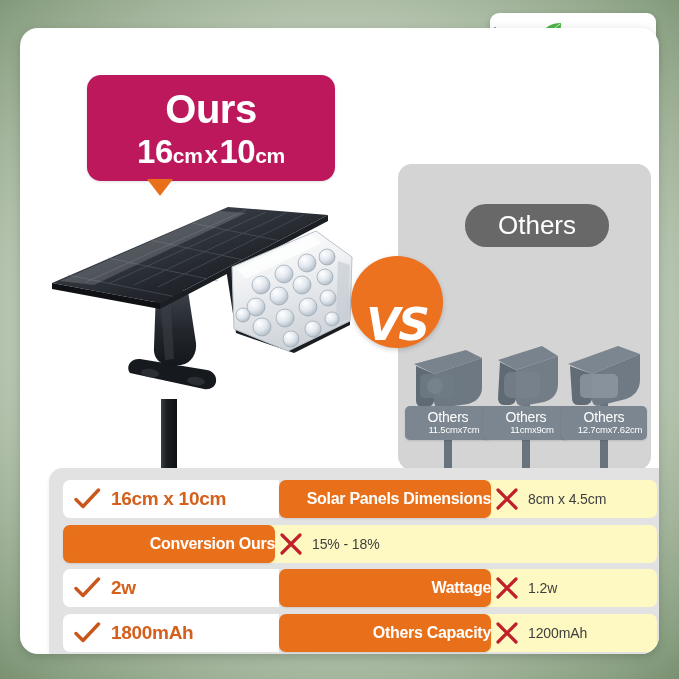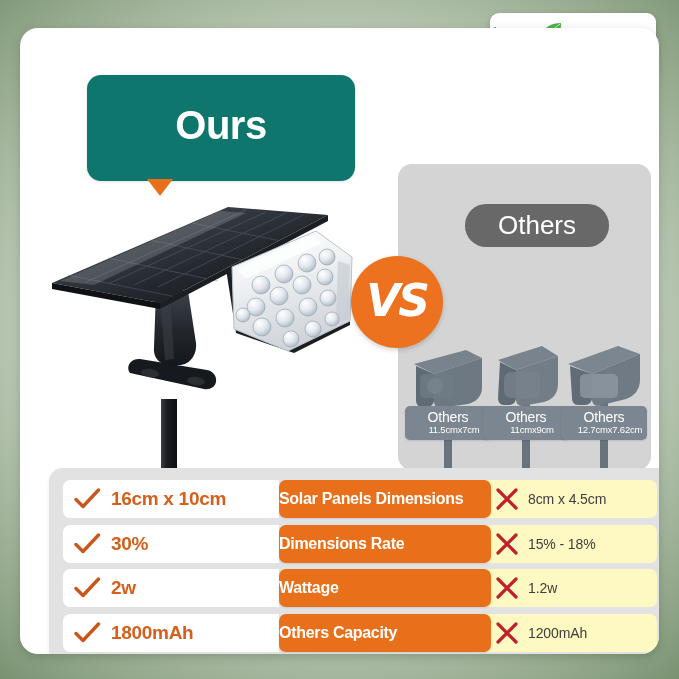--- a/index.html
+++ b/index.html
@@ -90,23 +90,23 @@
     border-radius: 18px;
     box-shadow: 0 3px 10px rgba(40,60,40,0.25);
     overflow: hidden;
   }
 
   
   #ours-badge {
     position: absolute;
     left: 67px;
     top: 47px;
-    width: 268px;
+    width: 248px;
     height: 106px;
-    background: #0f766e;
+    background: #be185d;
     border-radius: 14px;
     display: flex;
     flex-direction: column;
     align-items: center;
     justify-content: center;
     z-index: 6;
     box-shadow: 0 1px 3px rgba(0,0,0,0.12);
   }
   #ours-badge::after {
     content: "";
@@ -157,21 +157,21 @@
   
   #vs-badge {
     position: absolute;
     left: 331px;
     top: 228px;
     width: 92px;
     height: 92px;
     border-radius: 50%;
     background: #ed7220;
     display: flex;
-    align-items: center;
+    align-items: flex-end;
     justify-content: center;
     z-index: 9;
     box-shadow: 0 2px 5px rgba(0,0,0,0.18);
   }
   #vs-text {
     font-family: "DejaVu Sans", sans-serif;
     font-style: italic;
     font-weight: bold;
     font-size: 44px;
     color: #ffffff;
@@ -313,21 +313,21 @@
     letter-spacing: -0.3px;
     white-space: nowrap;
   }
   .cell-label {
     width: 212px;
     flex: none;
     background: #e8701a;
     border-radius: 7px;
     display: flex;
     align-items: center;
-    justify-content: flex-start;
+    justify-content: flex-end;
     box-shadow: 0 1px 2px rgba(0,0,0,0.10);
     position: relative;
     z-index: 2;
   }
   .label-text {
     font-size: 16px;
     font-weight: bold;
     color: #ffffff;
     letter-spacing: -0.3px;
     white-space: nowrap;
@@ -473,20 +473,21 @@
 
         <circle cx="241" cy="136" r="8" fill="url(#ledG)" stroke="#9aa5b0" stroke-width="0.7"></circle>
         <circle cx="263" cy="126" r="8" fill="url(#ledG)" stroke="#9aa5b0" stroke-width="0.7"></circle>
         <circle cx="282" cy="116" r="7" fill="url(#ledG)" stroke="#9aa5b0" stroke-width="0.7"></circle>
         <circle cx="193" cy="112" r="7" fill="url(#ledG)" stroke="#9aa5b0" stroke-width="0.7"></circle>
       </g>
     </svg>
 
     <div id="ours-badge">
       <div id="ours-title">Ours</div>
+      <div id="ours-dims"><span>16</span><span class="u">cm</span><span class="x">x</span><span>10</span><span class="u">cm</span></div>
     </div>
 
     <div id="others-panel">
       <div id="others-badge">
         <span id="others-badge-label">Others</span>
       </div>
 
       <div class="other-unit u1">
         <div class="other-pole"></div>
         <svg class="other-fixture" viewBox="0 0 80 100">
@@ -552,28 +553,22 @@
         </div>
         <div class="cell-others">
           <svg class="cross" viewBox="0 0 24 22">
             <path d="M3 2 L21 20 M21 2 L3 20" stroke="#c0202a" stroke-width="3.2" fill="none" stroke-linecap="round"></path>
           </svg>
           <span class="others-val">8cm x 4.5cm</span>
         </div>
       </div>
 
       <div class="trow">
-        <div class="cell-ours">
-          <svg class="tick" viewBox="0 0 27 22">
-            <path d="M2 11.5 L9 18.5 L24.5 2" stroke="#c9571b" stroke-width="3.4" fill="none" stroke-linecap="round" stroke-linejoin="round"></path>
-          </svg>
-          <span class="ours-val">30%</span>
-        </div>
         <div class="cell-label">
-          <span class="label-text">Dimensions Rate</span>
+          <span class="label-text">Conversion Ours</span>
         </div>
         <div class="cell-others">
           <svg class="cross" viewBox="0 0 24 22">
             <path d="M3 2 L21 20 M21 2 L3 20" stroke="#c0202a" stroke-width="3.2" fill="none" stroke-linecap="round"></path>
           </svg>
           <span class="others-val">15% - 18%</span>
         </div>
       </div>
 
       <div class="trow">

